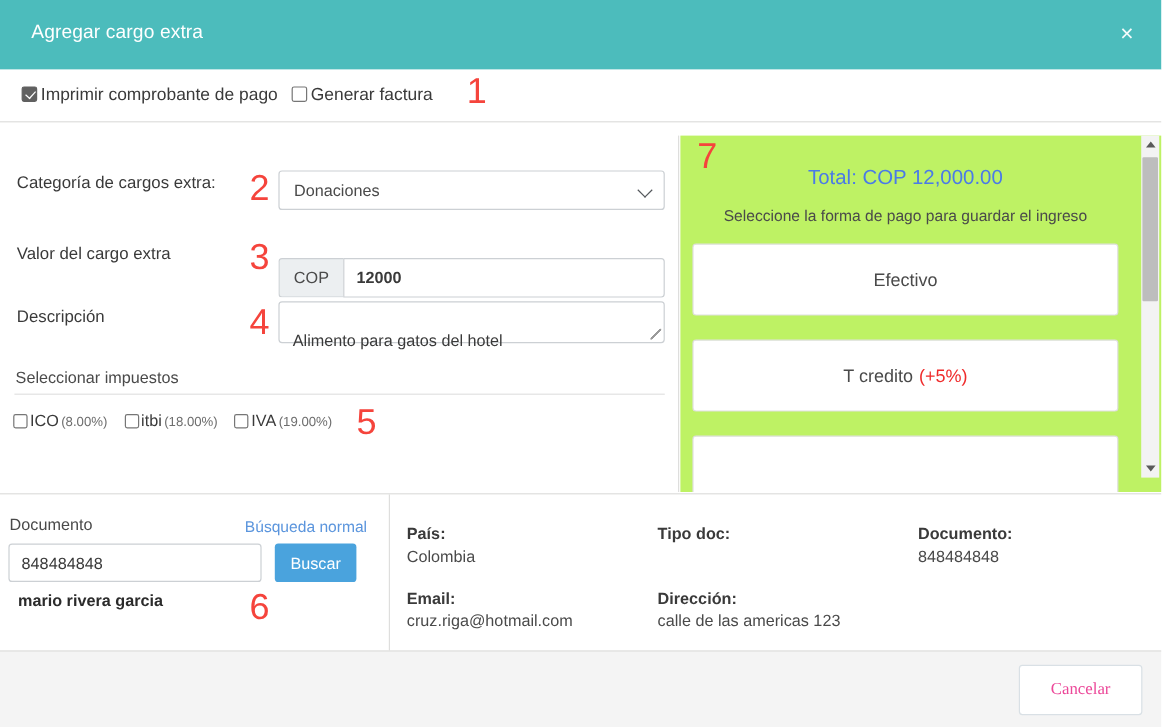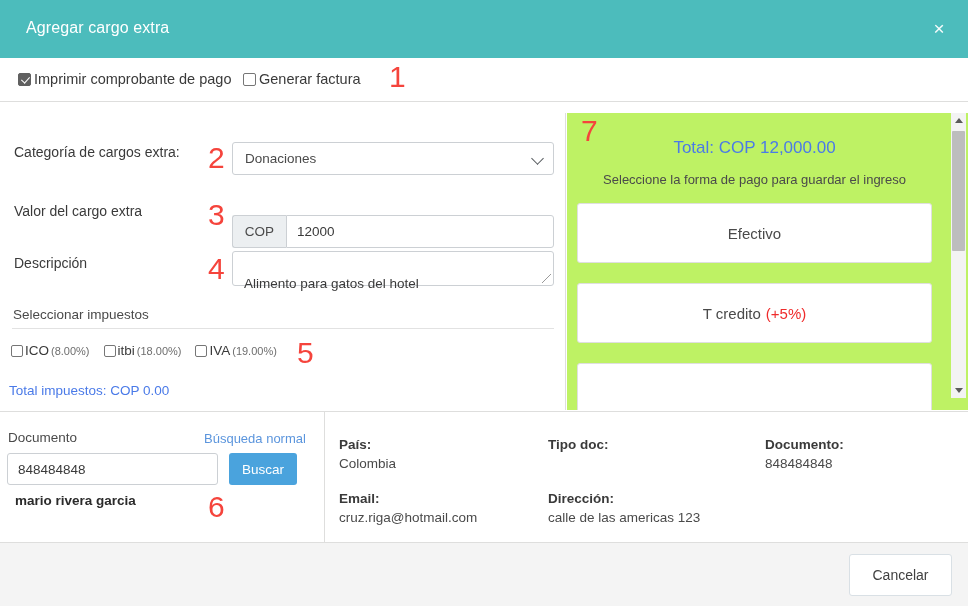--- a/index.html
+++ b/index.html
@@ -112,21 +112,21 @@
     border-radius: 3px 0 0 3px;
     font-size: 13.5px; color: #4b4b4b;
     display: flex; align-items: center; justify-content: center;
   }
   .money-input {
     flex: 1; height: 33px;
     background: #fff; border: 1px solid #ccd0d4;
     border-radius: 0 3px 3px 0;
     font-size: 13.5px; color: #3a3a3a;
     padding: 0 10px; font-family: inherit;
-    display: flex; align-items: center;
+    display: flex; align-items: center; font-weight: bold;
   }
 
   .desc-box {
     position: absolute; left: 232px; top: 251px;
     width: 322px; height: 35px;
     border: 1px solid #ccd0d4; border-radius: 3px;
     background: #fff;
   }
   .desc-box .val {
     position: absolute; left: 11px; top: 24px;
@@ -262,21 +262,21 @@
   .footer {
     position: absolute; left: 0; top: 542px;
     width: 968px; height: 64px;
     background: #f4f4f4;
     border-top: 1px solid #dededd;
   }
   .btn-cancel {
     position: absolute; right: 16px; top: 11px;
     width: 103px; height: 42px;
     background: #ffffff; border: 1px solid #d9e0e5; border-radius: 3px;
-    color: #404040; font-size: 14px; font-family: Liberation Sans, sans-serif; cursor: pointer;
+    color: #ec4899; font-size: 14px; font-family: Liberation Serif, serif; cursor: pointer;
   }
 
   
   .anno {
     position: absolute;
     color: #f5443c; font-size: 30px; line-height: 1;
     font-family: "Liberation Sans", sans-serif;
     pointer-events: none; user-select: none;
   }
   #anno-1 { left: 389px; top: 62px; }
@@ -332,21 +332,20 @@
     <label class="tax-item">
       <span class="tax-cb"></span><span class="tax-name">ICO</span><span class="tax-pct">(8.00%)</span>
     </label>
     <label class="tax-item">
       <span class="tax-cb"></span><span class="tax-name">itbi</span><span class="tax-pct">(18.00%)</span>
     </label>
     <label class="tax-item">
       <span class="tax-cb"></span><span class="tax-name">IVA</span><span class="tax-pct">(19.00%)</span>
     </label>
   </div>
-  <div class="tax-total">Total impuestos: COP 0.00</div>
 
   <div class="body-right">
     <div class="pay-total" style="top:25px;">Total: COP 12,000.00</div>
     <div class="pay-sub" style="top:59px;">Seleccione la forma de pago para guardar el ingreso</div>
 
     <div class="pay-card" id="pay-card-0">
       <span>Efectivo</span>
     </div>
     <div class="pay-card" id="pay-card-1">
       <span>T credito</span>

